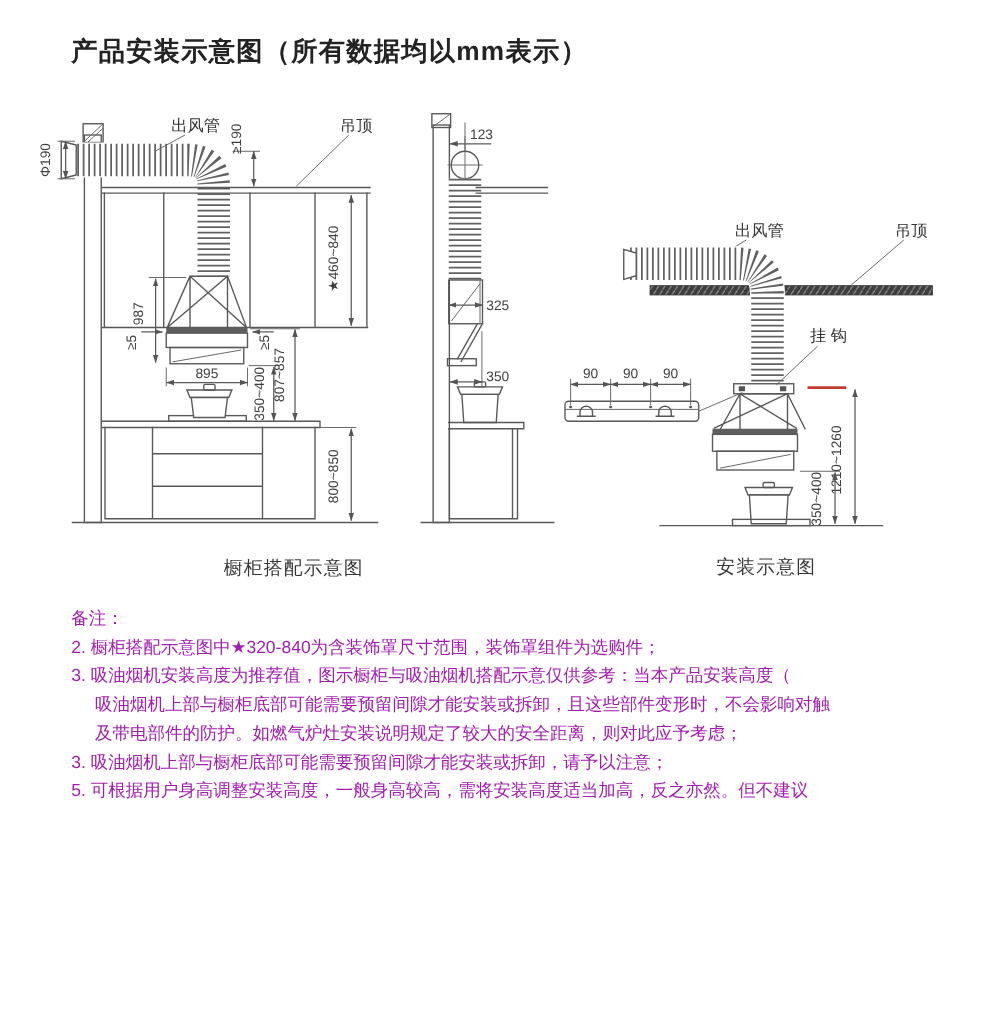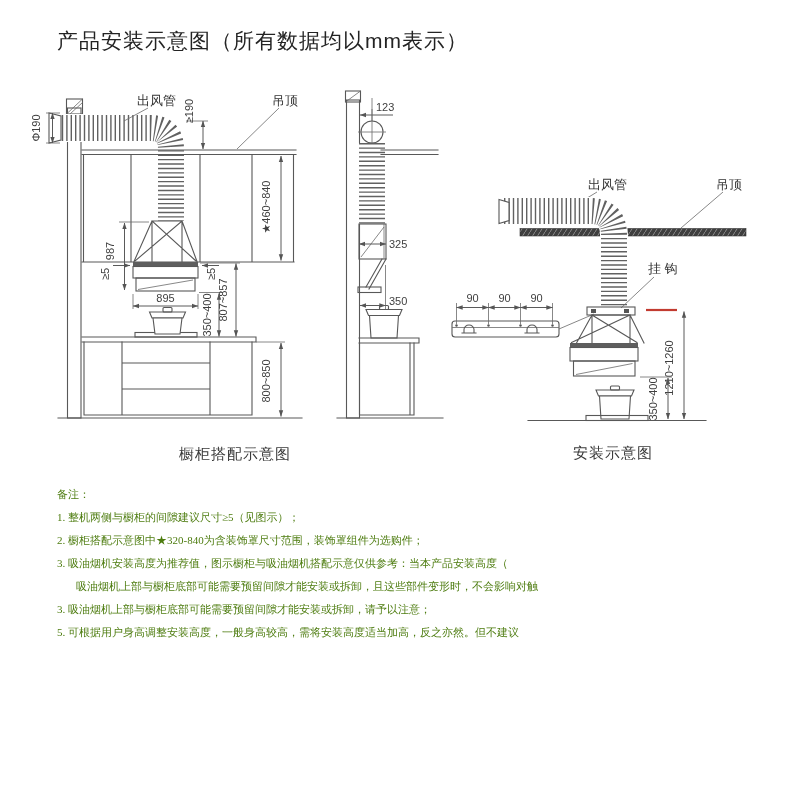--- a/index.html
+++ b/index.html
@@ -1,37 +1,37 @@
 <!DOCTYPE html>
 <html><head>
 <meta charset="utf-8">
 <style>
   html,body{margin:0;padding:0;background:#fff;}
   .page{position:relative;width:790px;height:812px;background:#fff;overflow:hidden;
         font-family:"Liberation Sans","DejaVu Sans",sans-serif;color:#2e2e2e;}
-  .title{position:absolute;left:57px;top:13px;font-size:21px;font-weight:400;
+  .title{position:absolute;left:57px;top:13px;font-size:21px;font-weight:700;
          letter-spacing:1px;color:#232323;}
   .diagram-svg{position:absolute;left:0;top:0;}
   
   .ln{stroke:#585858;stroke-width:1.1;fill:none;stroke-linecap:square;}
   .thin{stroke:#6a6a6a;stroke-width:0.8;fill:none;}
   .ext{stroke:#6a6a6a;stroke-width:0.8;fill:none;}
   .dim{stroke:#5a5a5a;stroke-width:1;fill:none;
        marker-start:url(#arw);marker-end:url(#arw);}
   .dim1{stroke:#5a5a5a;stroke-width:1;fill:none;marker-end:url(#arw);}
   .pipe{fill:none;stroke:#616161;stroke-width:26;stroke-dasharray:1.4 3;}
   .pipemask{fill:none;stroke:#ffffff;stroke-width:28;}
   .whitefill{fill:#ffffff;}
   text{font-family:"Liberation Sans","DejaVu Sans",sans-serif;}
   .dimtxt{font-size:11px;fill:#3f3f3f;}
   .cjk{font-size:13px;fill:#333333;}
   .cap{font-size:15px;fill:#383838;letter-spacing:1px;}
   
-  .notes{position:absolute;left:57px;top:483px;width:696px;font-size:11px;
-         line-height:23px;color:#4d7c0f;font-family:Liberation Serif, serif;}
+  .notes{position:absolute;left:57px;top:483px;width:696px;font-size:14px;
+         line-height:23px;color:#a21caf;}
   .note-line{white-space:nowrap;}
   .note-line.cont{padding-left:19px;}
 </style>
 </head>
 <body>
 
 <div class="page">
 
   <h1 class="title">产品安装示意图（所有数据均以mm表示）</h1>
 
@@ -259,28 +259,26 @@
       <rect x="586" y="415.5" width="62" height="5" class="ln" fill="#fff"></rect>
       <path class="ln" d="M528,420.5 H706" stroke-width="1.4"></path>
 
       <text class="cap" x="613" y="458" text-anchor="middle">安装示意图</text>
     </g>
   </svg>
 
   <div class="notes">
     <div class="note-line">备注：</div>
     <div>
-      <div class="note-line">1. 整机两侧与橱柜的间隙建议尺寸≥5（见图示）；</div>
-    </div>
-    <div>
       <div class="note-line">2. 橱柜搭配示意图中★320-840为含装饰罩尺寸范围，装饰罩组件为选购件；</div>
     </div>
     <div>
       <div class="note-line">3. 吸油烟机安装高度为推荐值，图示橱柜与吸油烟机搭配示意仅供参考：当本产品安装高度（</div>
       <div class="note-line cont">吸油烟机上部与橱柜底部可能需要预留间隙才能安装或拆卸，且这些部件变形时，不会影响对触</div>
+      <div class="note-line cont">及带电部件的防护。如燃气炉灶安装说明规定了较大的安全距离，则对此应予考虑；</div>
     </div>
     <div>
       <div class="note-line">3. 吸油烟机上部与橱柜底部可能需要预留间隙才能安装或拆卸，请予以注意；</div>
     </div>
     <div>
       <div class="note-line">5. 可根据用户身高调整安装高度，一般身高较高，需将安装高度适当加高，反之亦然。但不建议</div>
     </div>
   </div>
 
 </div>

